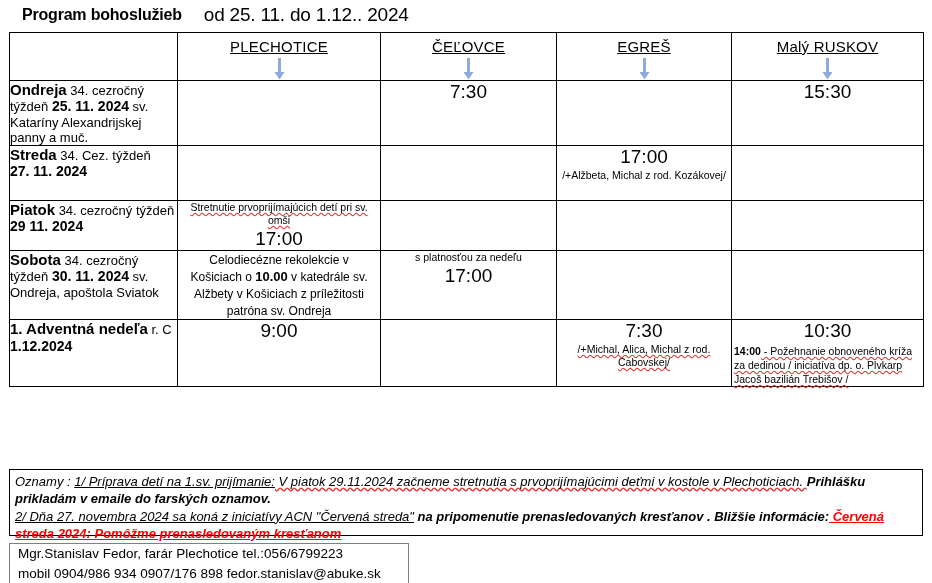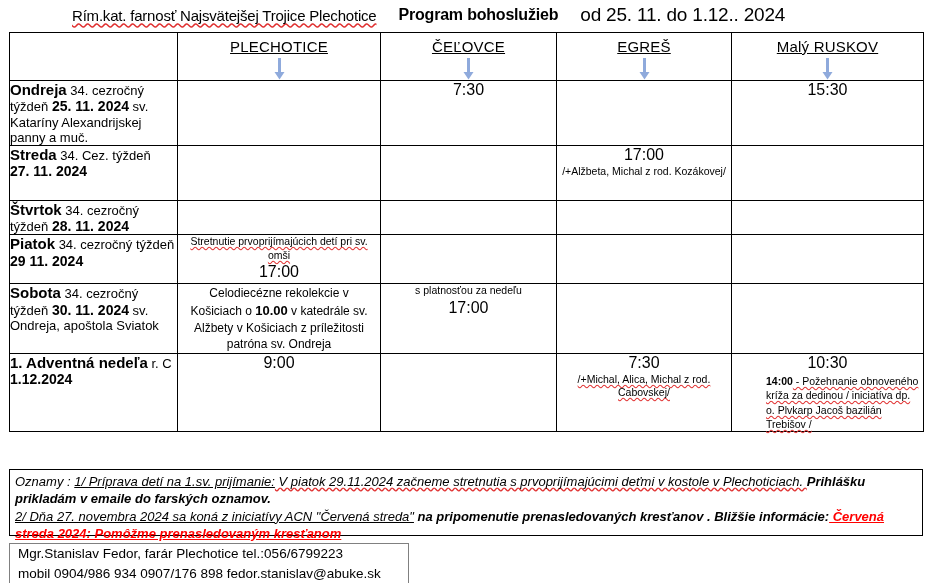--- a/index.html
+++ b/index.html
@@ -111,21 +111,21 @@
     margin-top: 48px;
   }
   .day-rest { font-size: 13px; }
 
   
   .tcell {
     text-align: center;
     padding: 4px 4px 3px 4px;
   }
   .time {
-    font-size: 16px;
+    font-size: 19px;
     line-height: 1.15;
     display: block;
   }
   .note {
     font-size: 10.5px;
     line-height: 1.2;
     display: block;
     margin-top: 1px;
   }
   .note-top {
@@ -140,21 +140,20 @@
     display: block;
     padding: 1px 4px 0 4px;
   }
   .desc-blk b { font-size: 13px; }
   .note-left {
     font-size: 10.5px;
     line-height: 1.34;
     display: block;
     text-align: left;
     padding: 2px 2px 0 2px;
-    margin-left: 32px;
   }
   .note-left b { font-weight: bold; }
 
   
   .r-mon td  { height: 62px; }
   .r-tue td  { height: 54px; }
   .r-wed td  { height: 54px; }
   .r-thu td  { height: 33px; }
   .r-fri td  { height: 48px; }
   .r-sat td  { height: 62px; }
@@ -204,21 +203,20 @@
     line-height: 1.45;
     white-space: nowrap;
   }
 </style>
 </head>
 <body>
 
 <div class="page">
 
   <div class="titlebar">
-    <span class="title-parish">Rím.kat. farnosť Najsvätejšej Trojice Plechotice</span>
     <span class="title-main">Program bohoslužieb</span>
     <span class="title-range">od  25. 11. do 1.12.. 2024</span>
   </div>
 
   <table class="sched">
     <colgroup>
       <col class="col-day">
         <col class="col-plech">
         <col class="col-cel">
         <col class="col-egres">
@@ -302,37 +300,20 @@
         </td>
         <td class="tcell">
           <span class="time">17:00</span>
           <span class="note">/+Alžbeta, Michal z rod. Kozákovej/</span>
         </td>
         <td class="tcell">
           <span class="time"></span>
         </td>
       </tr>
 
-      <tr class="r-thu">
-        <td class="daycell">
-          <span class="day-name">Štvrtok</span><span class="day-desc"> 34. cezročný týždeň  </span><span class="day-date">28. 11. 2024</span>
-        </td>
-        <td class="tcell">
-          <span class="time"></span>
-        </td>
-        <td class="tcell">
-          <span class="time"></span>
-        </td>
-        <td class="tcell">
-          <span class="time"></span>
-        </td>
-        <td class="tcell">
-          <span class="time"></span>
-        </td>
-      </tr>
 
       <tr class="r-fri">
         <td class="daycell">
           <span class="day-name">Piatok</span><span class="day-desc"> 34. cezročný týždeň </span><span class="day-date">29 11. 2024</span>
         </td>
         <td class="tcell">
           <span class="note-top squiggle">Stretnutie prvoprijímajúcich detí pri sv. omši</span>
           <span class="time">17:00</span>
         </td>
         <td class="tcell">

